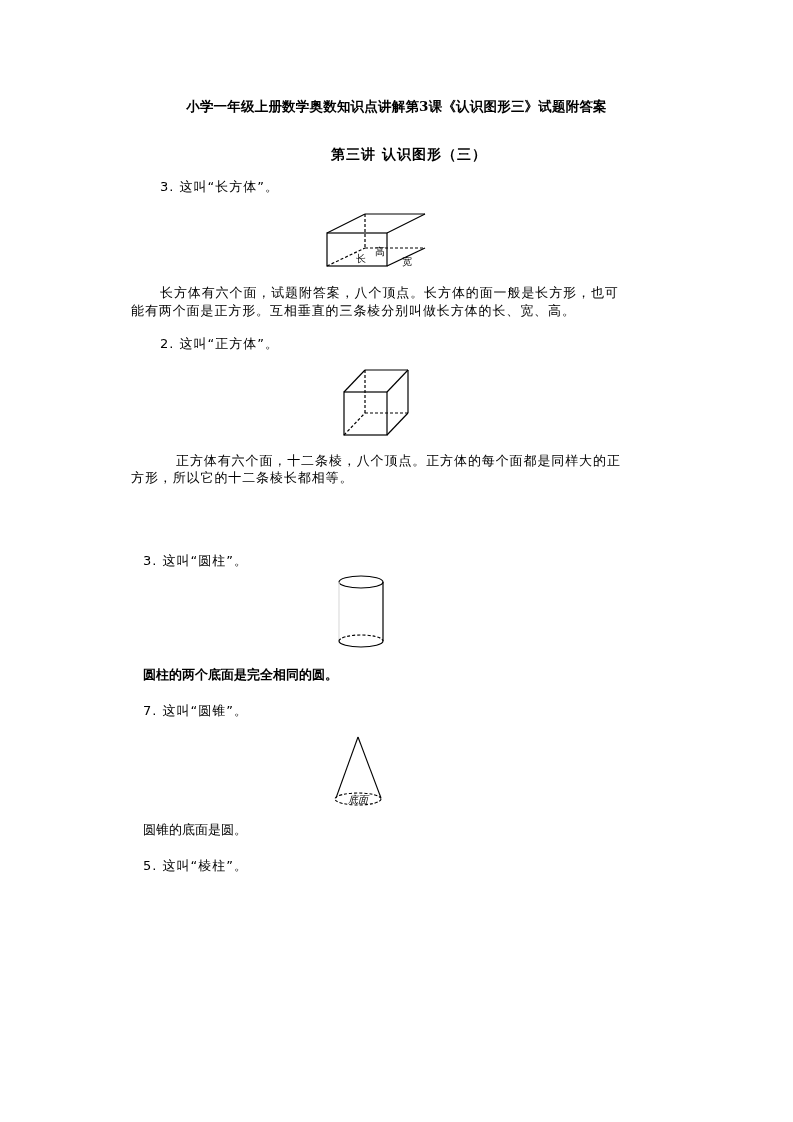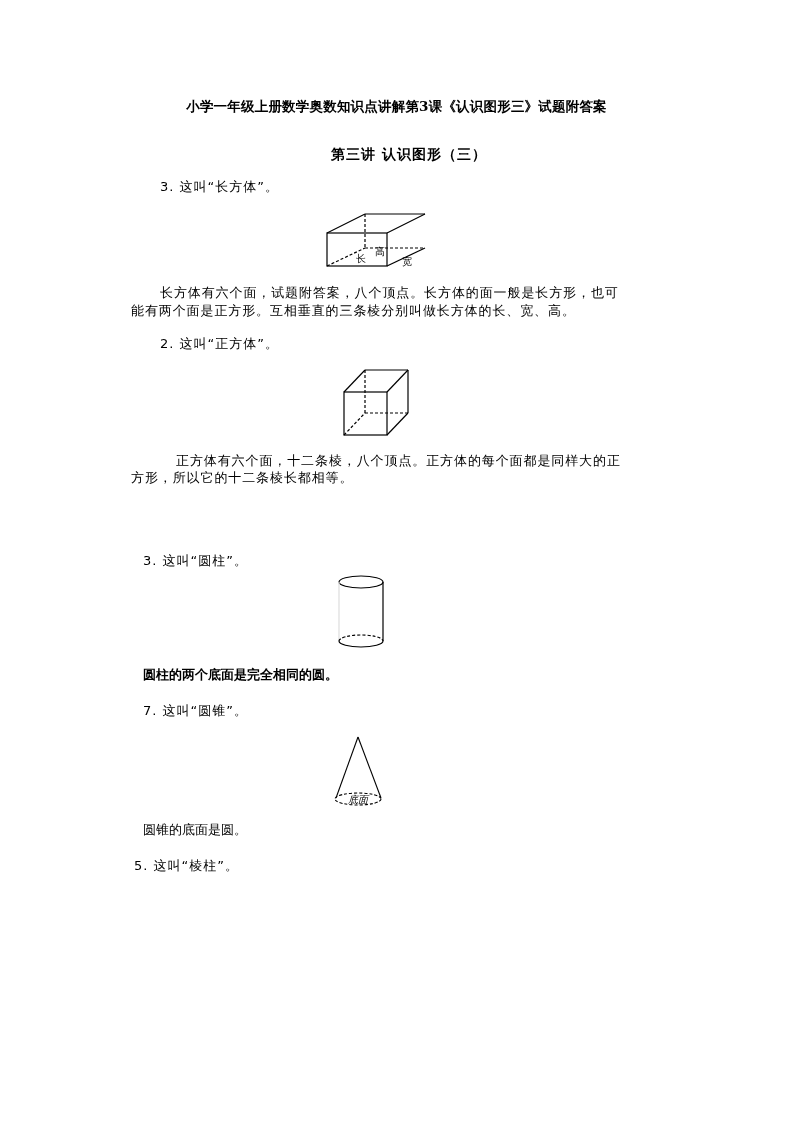--- a/index.html
+++ b/index.html
@@ -75,15 +75,15 @@
   <div class="abs para" style="top:452px; left:176px;">正方体有六个面，十二条棱，八个顶点。正方体的每个面都是同样大的正</div>
   <div class="abs para" style="top:469px; left:131px;">方形，所以它的十二条棱长都相等。</div>
 
   <div class="abs heading" style="top:552px; left:143px;">3. 这叫“圆柱”。</div>
   <div class="abs para" style="top:666px; left:143px; letter-spacing:0;font-weight:bold;">圆柱的两个底面是完全相同的圆。</div>
 
   <div class="abs heading" style="top:702px; left:143px;">7. 这叫“圆锥”。</div>
   <div class="abs" style="top:793px; left:348px; font-size:10px;font-style:italic;">底面</div>
   <div class="abs para" style="top:821px; left:143px; letter-spacing:0;">圆锥的底面是圆。</div>
 
-  <div class="abs heading" style="top:857px; left:134px;">5. 这叫“棱柱”。</div>
+  <div class="abs heading" style="top:857px; left:143px;">5. 这叫“棱柱”。</div>
 
 </div>
 
 </body></html>

